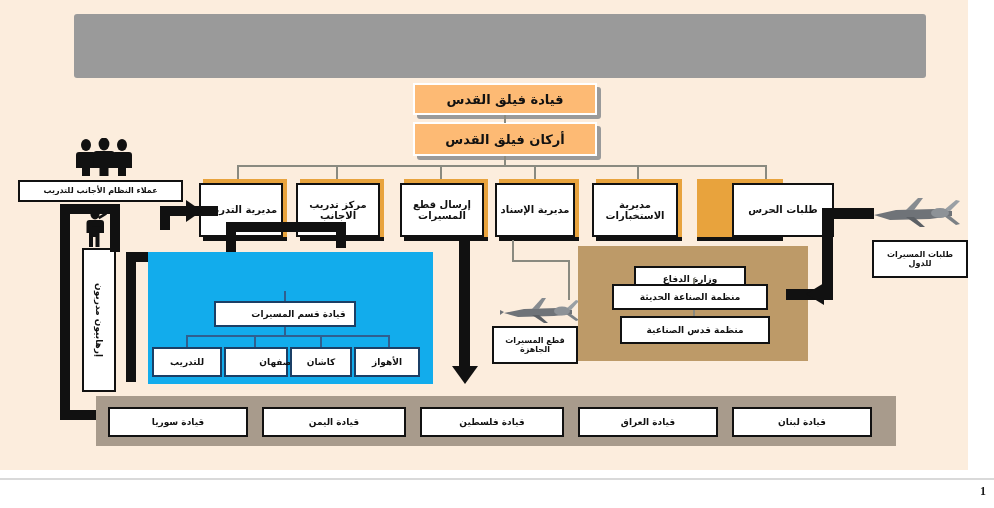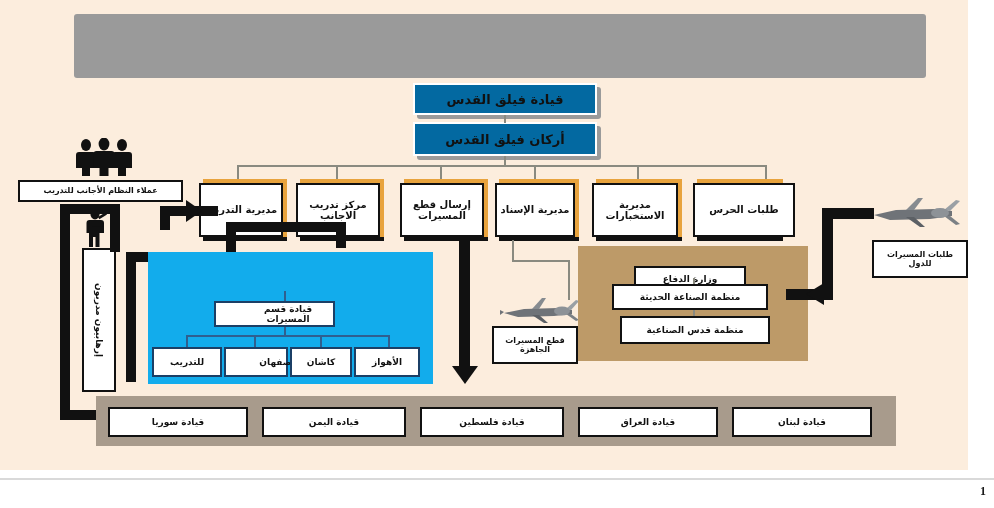--- a/index.html
+++ b/index.html
@@ -46,21 +46,21 @@
     background:#fadc7f;border:2px solid #ffffff;box-sizing:border-box;
     display:flex;align-items:center;justify-content:center;
     font-size:17px;font-weight:bold;color:#111;
   }
 
   
   .cmd-shadow{
     position:absolute;background:#9a9a9a;border-radius:3px;
   }
   .cmd-box{
-    position:absolute;background:#0369a1;border:2px solid #ffffff;box-sizing:border-box;
+    position:absolute;background:#fdba74;border:2px solid #ffffff;box-sizing:border-box;
     display:flex;align-items:center;justify-content:center;
     font-size:13px;font-weight:bold;color:#111;
   }
 
   
   .conn{position:absolute;background:#8a8a80;}
   .conn-blue{position:absolute;background:#2f5f8f;}
 
   
   .flow{position:absolute;background:#111;}
@@ -135,21 +135,21 @@
 
   <div class="plate" style="left:499px;top:179px;width:80px;height:58px;"></div>
   <div class="box md" style="left:495px;top:183px;width:80px;height:54px;">مديرية الإسناد</div>
   <div class="shadow-under" style="left:499px;top:237px;width:80px;height:4px;"></div>
 
   <div class="plate" style="left:596px;top:179px;width:86px;height:58px;"></div>
   <div class="box md" style="left:592px;top:183px;width:86px;height:54px;">مديرية الاستخبارات</div>
   <div class="shadow-under" style="left:596px;top:237px;width:86px;height:4px;"></div>
 
   <div class="plate" style="left:697px;top:179px;width:86px;height:58px;"></div>
-  <div class="box md" style="left:693px;top:183px;width:102px;height:54px;">طلبات الحرس</div>
+  <div class="box md" style="left:732px;top:183px;width:102px;height:54px;">طلبات الحرس</div>
   <div class="shadow-under" style="left:697px;top:237px;width:86px;height:4px;"></div>
 
   <div class="icon people-icon" style="left:74px;top:138px;width:62px;height:38px;">
     <svg width="62" height="38" viewBox="0 0 62 38">
       <g fill="#111">
         <ellipse cx="12" cy="7" rx="5" ry="6"></ellipse>
         <path d="M5 14 h14 a3 3 0 0 1 3 3 v13 h-6 v8 h-8 v-8 h-6 v-13 a3 3 0 0 1 3 -3 z"></path>
         <ellipse cx="30" cy="6" rx="5.4" ry="6.4"></ellipse>
         <path d="M22.5 13 h15 a3 3 0 0 1 3 3 v14 h-6 v8 h-9 v-8 h-6 v-14 a3 3 0 0 1 3 -3 z"></path>
         <ellipse cx="48" cy="7" rx="5" ry="6"></ellipse>
@@ -185,21 +185,21 @@
 
   <div class="flow" style="left:126px;top:252px;width:10px;height:130px;"></div>
   <div class="flow" style="left:126px;top:252px;width:110px;height:10px;"></div>
   <div class="flow" style="left:226px;top:222px;width:10px;height:34px;"></div>
   <div class="flow" style="left:226px;top:222px;width:120px;height:10px;"></div>
   <div class="flow" style="left:336px;top:222px;width:10px;height:26px;"></div>
 
   <div class="panel-blue"></div>
 
   <div class="conn-blue" style="left:284px;top:291px;width:2px;height:10px;"></div>
-  <div class="box sm" style="left:214px;top:301px;width:121px;height:26px;border-color:#1b3f66;padding-left:29px;">قيادة قسم المسيرات</div>
+  <div class="box sm" style="left:214px;top:301px;width:142px;height:26px;border-color:#1b3f66;padding-left:29px;">قيادة قسم المسيرات</div>
 
   <div class="conn-blue" style="left:284px;top:327px;width:2px;height:8px;"></div>
   <div class="conn-blue" style="left:186px;top:335px;width:204px;height:2px;"></div>
   <div class="conn-blue" style="left:186px;top:335px;width:2px;height:12px;"></div>
   <div class="conn-blue" style="left:254px;top:335px;width:2px;height:12px;"></div>
   <div class="conn-blue" style="left:320px;top:335px;width:2px;height:12px;"></div>
   <div class="conn-blue" style="left:388px;top:335px;width:2px;height:12px;"></div>
 
   <div class="box sm" style="left:152px;top:347px;width:70px;height:30px;border-color:#1b3f66;">للتدريب</div>
   <div class="box sm" style="left:224px;top:347px;width:64px;height:30px;border-color:#1b3f66;padding-left:44px;">اصفهان</div>

